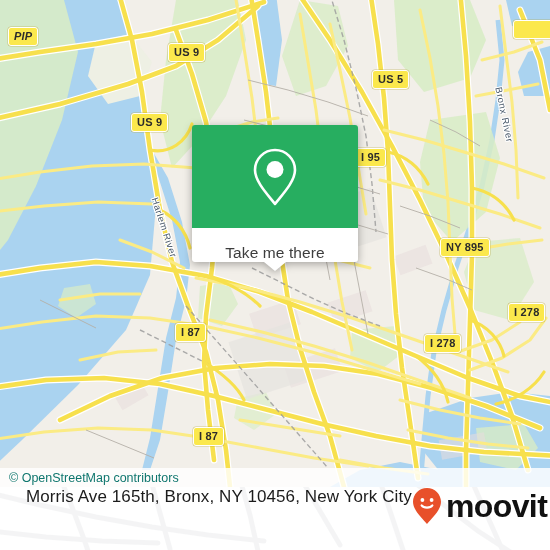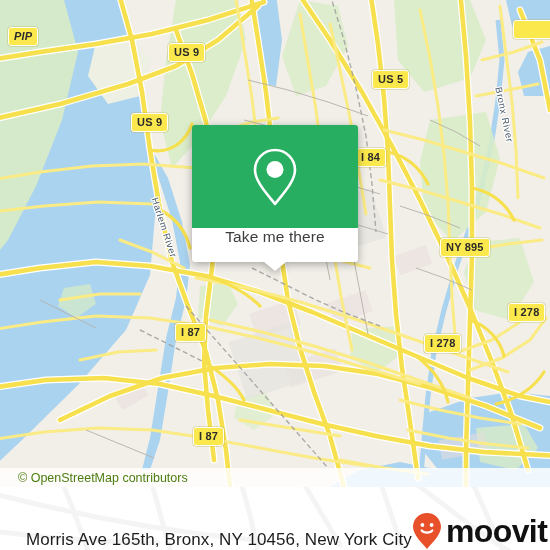--- a/index.html
+++ b/index.html
@@ -78,21 +78,21 @@
     display: flex;
     align-items: center;
     justify-content: center;
   }
   .popup-foot {
     position: relative;
     height: 34px;
     background: #ffffff;
     border-radius: 0 0 3px 3px;
     display: flex;
-    align-items: flex-start;
+    align-items: flex-end;
     justify-content: center;
   }
   .popup-foot-label {
     color: #3d3d3d;
     font-family: "Liberation Sans", sans-serif;
     font-size: 15.5px;
     letter-spacing: 0.1px;
   }
   .popup-tail {
     position: absolute;
@@ -110,24 +110,24 @@
     position: absolute;
     left: 0;
     top: 468px;
     width: 550px;
     height: 19px;
     background: rgba(255,255,255,0.82);
     display: flex;
     align-items: center;
   }
   .attribution-text {
-    color: #4d7c0f;
+    color: #0f766e;
     font-family: "Liberation Sans", sans-serif;
     font-size: 12.5px;
-    padding-left: 18px;
+    padding-left: 9px;
     white-space: nowrap;
   }
 
   
   .footer {
     position: absolute;
     left: 0;
     top: 487px;
     width: 550px;
     height: 63px;
@@ -136,21 +136,21 @@
   }
   .footer-watermark {
     position: absolute;
     left: 0; top: 0;
     opacity: 0.10;
   }
   .footer-row {
     position: relative;
     height: 63px;
     display: flex;
-    align-items: flex-end;
+    align-items: flex-start;
     justify-content: space-between;
     padding: 0 14px 0 26px;
     box-sizing: border-box;
   }
   .footer-address {
     color: #1c1c1c;
     font-family: "Liberation Sans", sans-serif;
     font-size: 17px;
     letter-spacing: 0.1px;
     white-space: nowrap;
@@ -330,21 +330,21 @@
     </svg>
 
     <div class="river-label" style="left:160px; top:196px; transform: rotate(72deg); transform-origin: 0 0;">Harlem River</div>
     <div class="river-label" style="left:504px; top:86px; transform: rotate(78deg); transform-origin: 0 0;">Bronx River</div>
 
     <div class="shield" style="left:8px;   top:27px;font-style:italic;">PIP</div>
     <div class="shield" style="left:168px; top:43px;">US 9</div>
     <div class="shield" style="left:131px; top:113px;">US 9</div>
     <div class="shield" style="left:513px; top:20px;padding-left:36px;">BRP</div>
     <div class="shield" style="left:372px; top:70px;">US 5</div>
-    <div class="shield" style="left:355px; top:148px;">I 84</div>
+    <div class="shield" style="left:355px; top:148px;">I 95</div>
     <div class="shield" style="left:440px; top:238px;">NY 895</div>
     <div class="shield" style="left:508px; top:303px;">I 278</div>
     <div class="shield" style="left:175px; top:323px;">I 87</div>
     <div class="shield" style="left:424px; top:334px;">I 278</div>
     <div class="shield" style="left:193px; top:427px;">I 87</div>
 
     <div class="popup">
       <div class="popup-head">
         <svg width="52" height="62" viewBox="0 0 52 62">
           <path d="M26 4 C15 4 6 13 6 24 C6 36 20 50 26 58 C32 50 46 36 46 24 C46 13 37 4 26 4 Z" fill="none" stroke="#ffffff" stroke-width="2.6" stroke-linejoin="round"></path>

